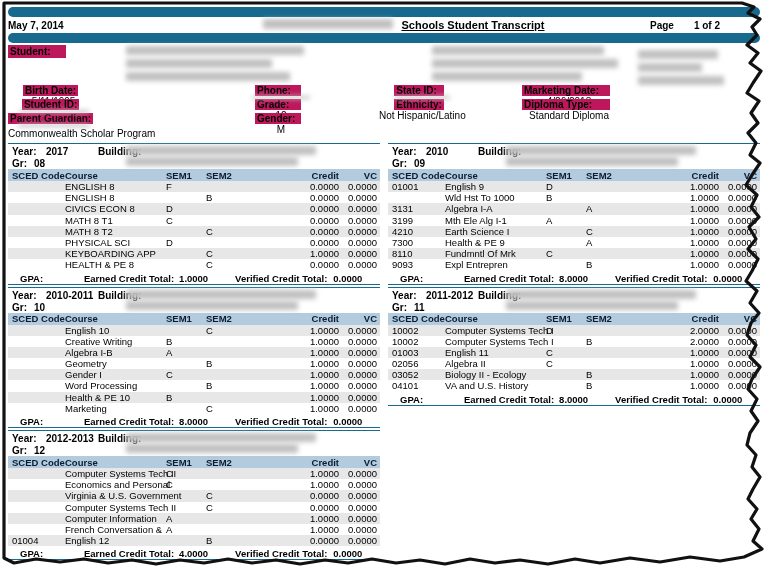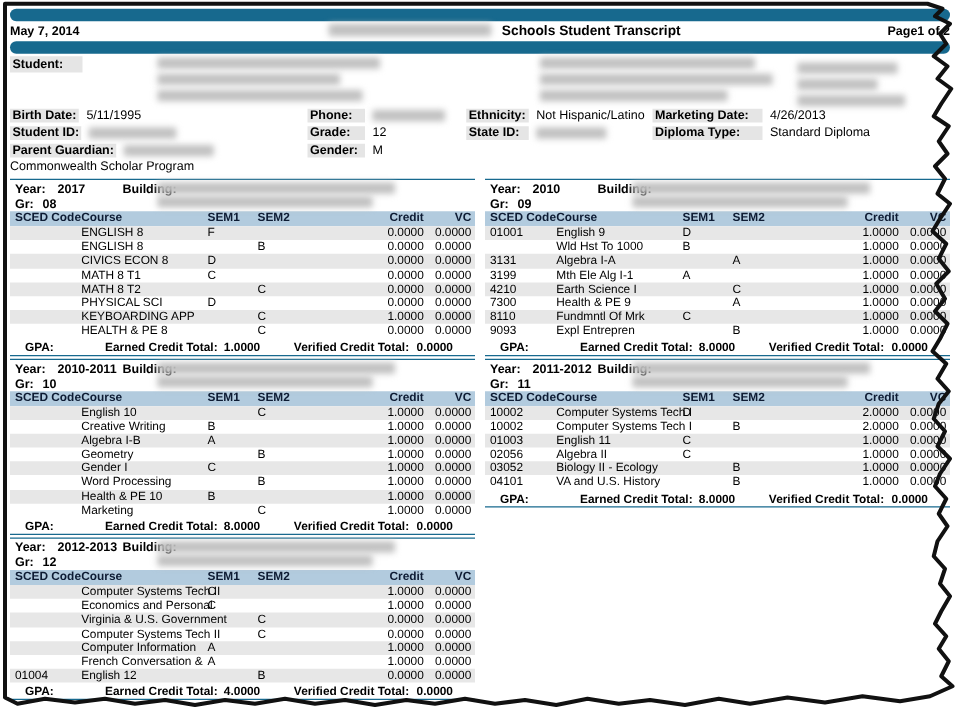--- a/index.html
+++ b/index.html
@@ -4,52 +4,52 @@
 <style>
   html,body{margin:0;padding:0;background:#fff;}
   body{font-family:"Liberation Sans","DejaVu Sans",sans-serif;color:#000;}
   .frame{position:relative;width:781px;height:577px;background:#fff;overflow:hidden;}
   .torn{position:absolute;left:0;top:0;z-index:30;pointer-events:none;}
   .content{position:absolute;left:8px;top:6px;width:752px;z-index:1;}
 
   .bar{height:10px;background:#17698e;border-radius:5px;margin:1px 0;}
   .hdr-row{display:flex;align-items:center;height:14px;font-weight:bold;font-size:10px;}
   .hdr-date{width:150px;}
-  .hdr-center{flex:1;display:flex;justify-content:center;align-items:flex-start;gap:8px;font-size:11px;}
-  .hdr-page{width:110px;display:flex;justify-content:flex-end;}
+  .hdr-center{flex:1;display:flex;justify-content:center;align-items:flex-start;gap:8px;font-size:11px;text-decoration:underline;}
+  .hdr-page{width:110px;display:flex;justify-content:flex-start;gap:20px;}
 
   .blur{background:#c0c0c0;filter:blur(2.5px);border-radius:1px;}
 
   .student-row{position:relative;height:40px;margin-top:2px;}
-  .hl{background:#e5e5e5;}
+  .hl{background:#be185d;}
   .student-lbl{position:absolute;left:0;top:0;font-weight:bold;font-size:10px;padding:1px 4px 1px 2px;width:52px;}
   .rd{position:absolute;height:9px;}
 
   .info{position:relative;height:42px;font-size:10px;}
   .icol{position:absolute;top:0;}
-  .irow{height:14px;display:flex;align-items:center;white-space:nowrap;}
+  .irow{height:14px;display:flex;align-items:center;white-space:nowrap;flex-direction:column;}
   .ilbl{font-weight:bold;padding:0 2px;display:inline-block;}
   .ival{margin-left:6px;}
   .w42{width:42px;} .w46{width:46px;} .w84{width:84px;}
   .vblur{display:inline-block;height:9px;margin-left:6px;vertical-align:middle;}
 
   .note{height:13px;font-size:10px;margin-top:1px;}
 
   .grid{display:grid;grid-template-columns:372px 1fr;column-gap:8px;row-gap:2px;align-items:start;margin-top:2px;}
   .section{border-top:1px solid #17698e;border-bottom:1px solid #17698e;}
   .sec-head{position:relative;height:25px;font-size:10px;font-weight:bold;}
   .line-year{padding-top:2px;height:12px;display:flex;}
   .y-lbl{width:34px;padding-left:4px;}
   .y-val{width:52px;}
   .line-gr{height:11px;display:flex;}
   .g-lbl{width:22px;padding-left:4px;}
   .bblur1{position:absolute;left:118px;top:2px;width:190px;height:9px;}
   .bblur2{position:absolute;left:118px;top:13px;width:172px;height:9px;}
 
-  .thead{display:flex;height:12px;background:#b2cbde;font-weight:bold;font-size:9.5px;color:#0d1b33;}
+  .thead{display:flex;align-items:center;height:12px;background:#b2cbde;font-weight:bold;font-size:9.5px;color:#0d1b33;}
   .trow{display:flex;height:11.2px;line-height:11.2px;font-size:9.5px;}
   .rows .trow:nth-child(odd){background:#e7e7e7;}
   .c-code{width:53px;padding-left:4px;}
   .c-course{width:95px;white-space:nowrap;overflow:visible;}
   .c-sem1{width:38px;padding-left:6px;box-sizing:border-box;}
   .c-sem2{flex:1;padding-left:8px;box-sizing:border-box;}
   .c-credit{width:46px;text-align:right;}
   .c-vc{width:38px;text-align:right;padding-right:3px;}
 
   .gpa-row{display:flex;align-items:flex-end;height:13px;font-weight:bold;font-size:9.5px;}
@@ -117,26 +117,26 @@
           <span class="ilbl hl w42">Grade:</span>
           <span class="ival">12</span>
         </div>
         <div class="irow">
           <span class="ilbl hl w42">Gender:</span>
           <span class="ival">M</span>
         </div>
       </div>
       <div class="icol" style="left:365px;">
         <div class="irow">
+          <span class="ilbl hl w46">State ID:</span>
+          <span class="vblur blur" style="width:56px;"></span>
+        </div>
+        <div class="irow">
           <span class="ilbl hl w46">Ethnicity:</span>
           <span class="ival">Not Hispanic/Latino</span>
-        </div>
-        <div class="irow">
-          <span class="ilbl hl w46">State ID:</span>
-          <span class="vblur blur" style="width:56px;"></span>
         </div>
       </div>
       <div class="icol" style="left:514px;">
         <div class="irow">
           <span class="ilbl hl w84">Marketing Date:</span>
           <span class="ival">4/26/2013</span>
         </div>
         <div class="irow">
           <span class="ilbl hl w84">Diploma Type:</span>
           <span class="ival">Standard Diploma</span>

